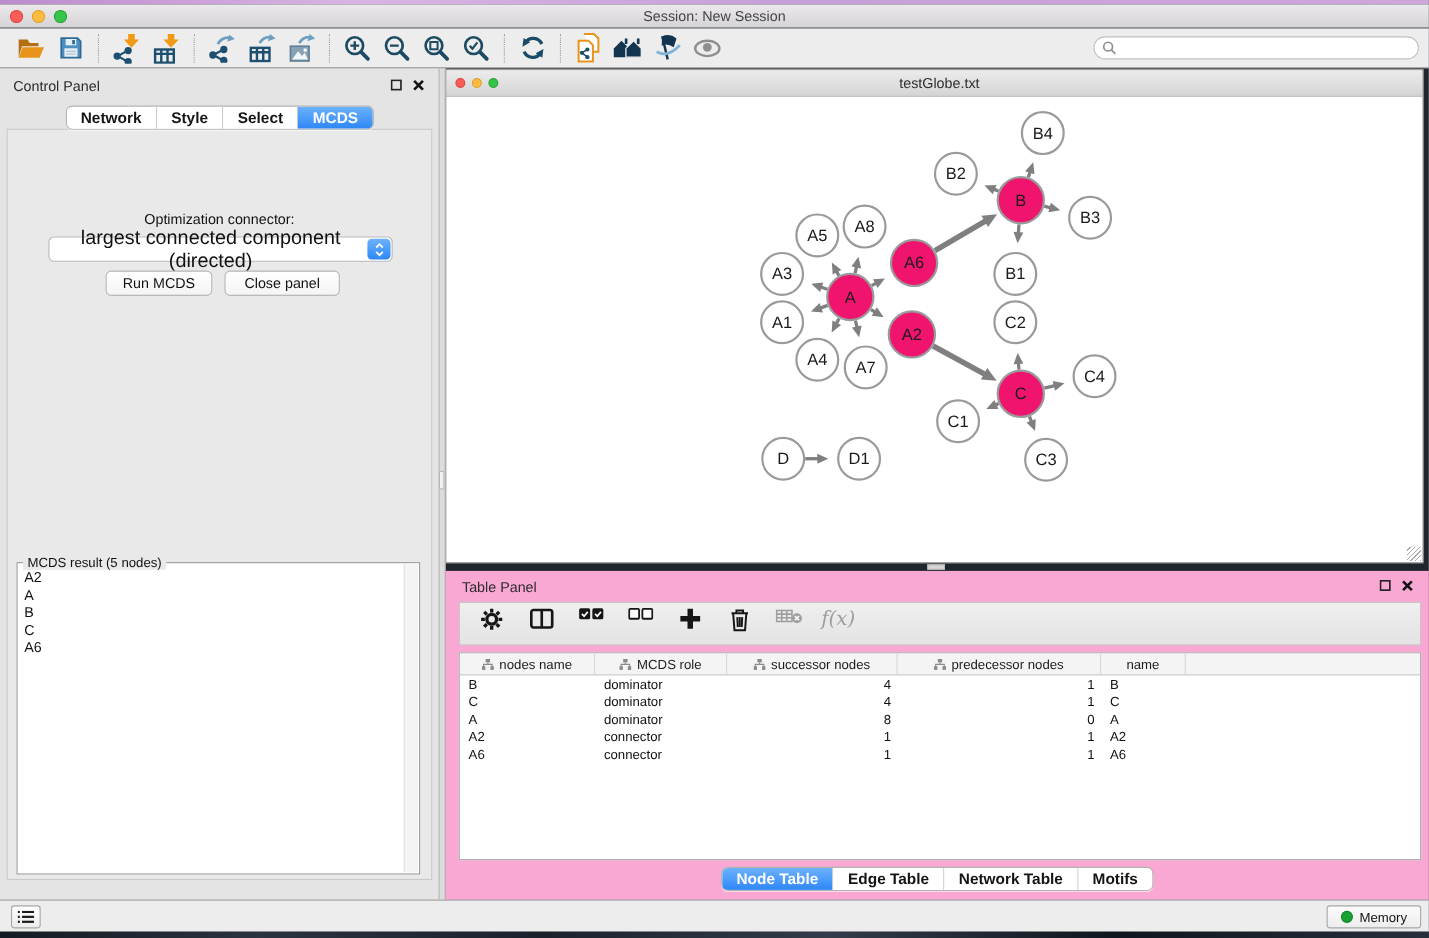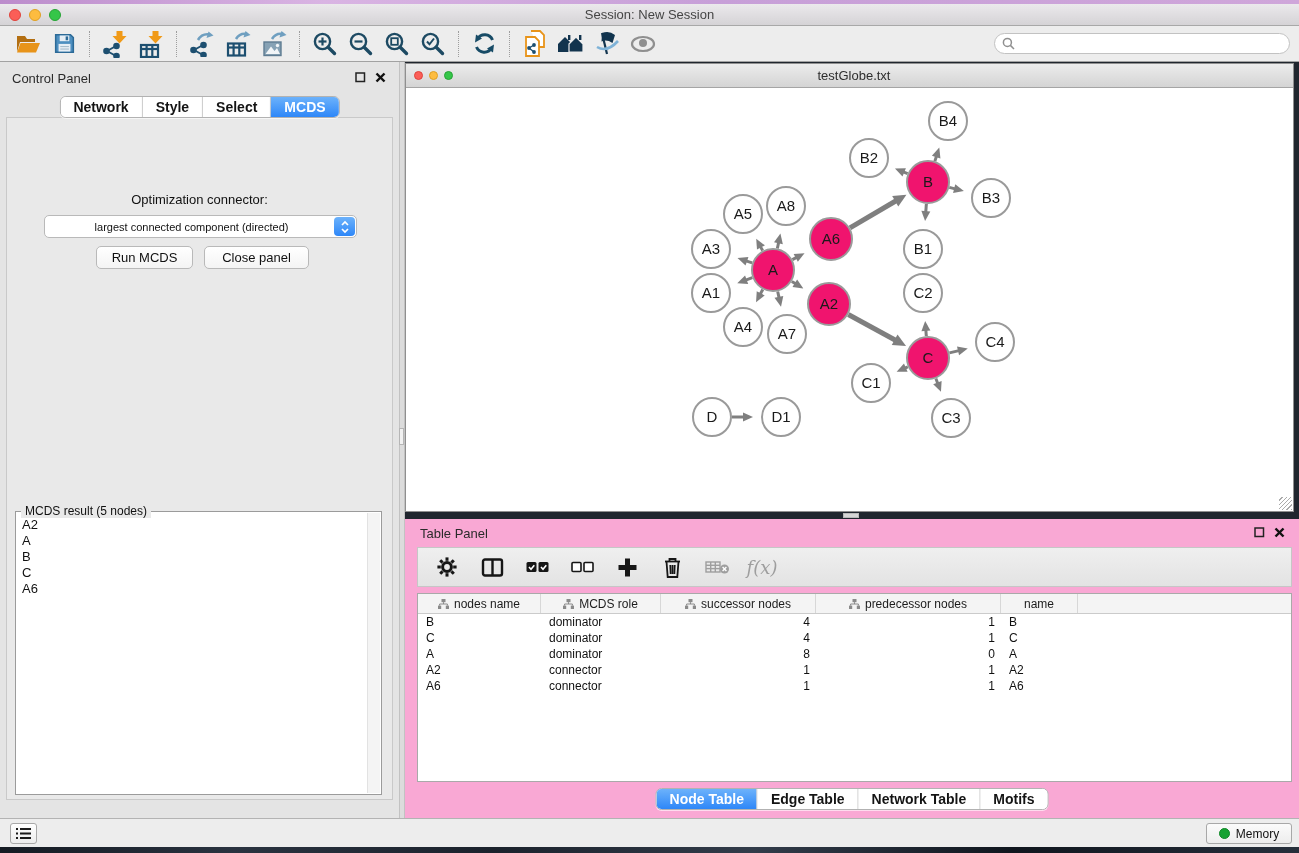--- a/index.html
+++ b/index.html
@@ -44,21 +44,21 @@
     border-right:1px solid #c6c6c6; background:#fff; white-space:nowrap; }
   .seg:last-child { border-right:none; }
   .seg.active { background:linear-gradient(#6cb2fb,#2e87f8); color:#fff; }
   #cp-tabs { position:absolute; left:50%; transform:translateX(-50%); top:34px; }
 
   .cp-body { position:absolute; left:6px; right:6px; top:55px; bottom:18px;
     border:1px solid #c9c9c9; background:#e9e9e9; }
   .opt-label { position:absolute; left:0; right:0; top:74px; text-align:center; font-size:13px; color:#111; }
   .criterion { position:absolute; left:37px; width:313px; top:97px; height:23px; background:#fff;
     border:1px solid #b9b9b9; border-radius:5px; display:flex; align-items:center; }
-  .criterion .val { flex:1; text-align:center; font-size:11px; color:#111; padding-left:4px; }
+  .criterion .val { flex:1; text-align:center; font-size:18px; color:#111; padding-left:4px; }
   .stepper { width:21px; height:19px; margin-right:1px; border-radius:4px;
     background:linear-gradient(#6cb2fb,#2e87f8); display:flex; align-items:center; justify-content:center; }
   .cp-btn { position:absolute; top:128px; height:23px; background:linear-gradient(#ffffff,#f4f4f4);
     border:1px solid #b9b9b9; border-radius:5px; font-size:13px; color:#111;
     display:flex; align-items:center; justify-content:center; font-family:inherit; }
   #run-btn { left:89px; width:97px; }
   #close-btn { left:197px; width:105px; }
 
   .mcds-box { position:absolute; left:8px; right:10px; top:393px; bottom:4px;
     border:1px solid #9b9b9b; background:#fff; }
@@ -88,21 +88,21 @@
   .net-canvas { position:absolute; left:0; top:24px; width:887px; height:423px; background:#fff; }
   .grip { position:absolute; right:1px; bottom:1px; width:13px; height:13px;
     background:repeating-linear-gradient(135deg, transparent 0 2px, #ababab 2px 3px); }
 
   
   .table-panel { position:absolute; left:405px; top:519px; width:894px; height:299px; background:#f9a8d4; }
   .table-panel .panel-title { left:15px; top:7px; }
   .tp-toolbar { position:absolute; left:12px; right:7px; top:28px; height:40px;
     background:linear-gradient(#efefef,#e3e3e3); border:1px solid #c6c6c6;
     display:flex; align-items:center; gap:17px; padding-left:15px; }
-  .tp-btn { width:28px; height:30px; display:flex; align-items:center; justify-content:center;
+  .tp-btn { width:28px; height:30px; display:flex; align-items:flex-start; justify-content:center;
     background:none; border:none; flex:none; }
   .fx { font-family:"DejaVu Serif","Liberation Serif",serif; font-style:italic;
     font-size:18px; color:#9e9e9e; }
 
   .tp-table { position:absolute; left:12px; right:7px; top:74px; bottom:36px;
     background:#fff; border:1px solid #a9a9a9; overflow:hidden; }
   #tbl-head { display:flex; height:20px; background:#f4f4f4; border-bottom:1px solid #cbcbcb; }
   .th { display:flex; align-items:center; justify-content:center; gap:5px;
     border-right:1px solid #d7d7d7; font-size:12px; color:#1c1c1c; flex:none; height:100%; }
   .th:last-child { border-right:1px solid #d7d7d7; }

